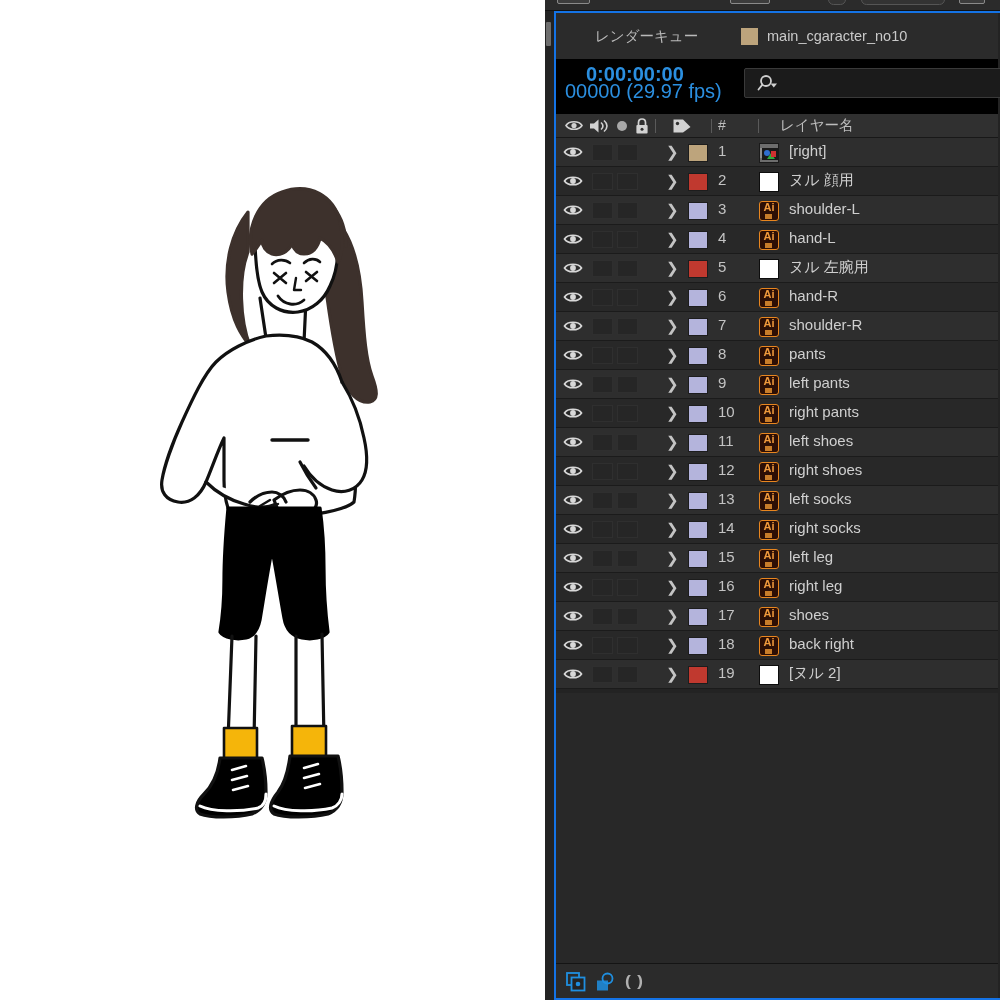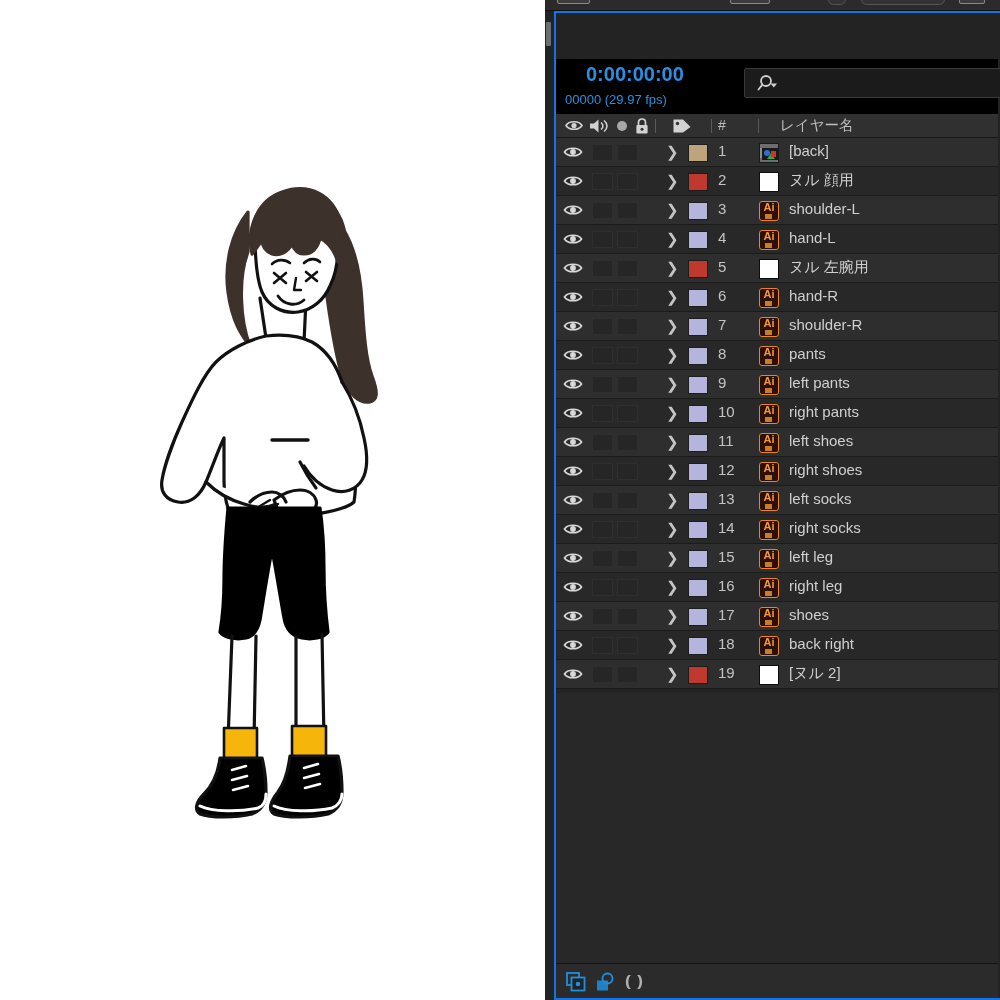--- a/index.html
+++ b/index.html
@@ -72,22 +72,22 @@
   #tc-row {
     position: absolute; left: 0; top: 46px; width: 442px; height: 55px;
     background: #000000;
   }
   #timecode {
     position: absolute; left: 30px; top: 4px;
     font-size: 20px; font-weight: bold; color: #2b8fe0;
     letter-spacing: 0px;
   }
   #frame-info {
-    position: absolute; left: 9px; top: 33px;
-    font-size: 13px; color: #2b8fe0;
+    position: absolute; left: 9px; top: 21px;
+    font-size: 20px; color: #2b8fe0;
   }
   #search-box {
     position: absolute; left: 188px; top: 9px; width: 262px; height: 30px;
     background: #1b1b1b; border: 1px solid #3a3a3a; border-radius: 2px;
   }
   #search-glyph {
     position: absolute; left: 12px; top: 5px;
     width: 24px; height: 20px;
   }
 
@@ -290,20 +290,29 @@
       <div class="tb-chip" style="left:185px; width:40px;"></div>
       <div class="tb-round" style="left:283px; width:18px;"></div>
       <div class="tb-round" style="left:316px; width:84px;"></div>
       <div class="tb-chip" style="left:414px; width:26px;"></div>
     </div>
 
     <div id="drag-handle"></div>
 
     <div id="panel-body">
 
+      <div id="tab-strip">
+        <div class="tab" id="tab-renderqueue">
+          <span>レンダーキュー</span>
+        </div>
+        <div class="tab" id="tab-comp">
+          <span id="comp-swatch" style="background: rgb(189, 164, 124);"></span>
+          <span>main_cgaracter_no10</span>
+        </div>
+      </div>
 
       <div id="tc-row">
         <div id="timecode">0:00:00:00</div>
         <div id="frame-info">00000 (29.97 fps)</div>
         <div id="search-box">
           <svg id="search-glyph" viewBox="0 0 24 20">
             <circle cx="9" cy="7" r="5" fill="none" stroke="#d0d0d0" stroke-width="1.8"></circle>
             <line x1="5.4" y1="10.6" x2="1.5" y2="15.5" stroke="#d0d0d0" stroke-width="1.8" stroke-linecap="round"></line>
             <path d="M13.5 9.5 L20 9.5 L16.75 13.5 Z" fill="#d0d0d0"></path>
           </svg>
@@ -353,21 +362,21 @@
             <div class="src-icon">
               <div class="comp-icon">
                 <span class="strip-t"></span>
                 <span class="strip-b"></span>
                 <span class="cin"></span>
                 <span class="c-blue"></span>
                 <span class="c-green"></span>
                 <span class="c-red"></span>
               </div>
             </div>
-            <div class="layer-name">[back]</div>
+            <div class="layer-name">[right]</div>
           </div>
           <div class="layer-row alt">
             <svg class="eye-cell" viewBox="0 0 20 18">
               <path d="M1.5 9 C4.5 4 15.5 4 18.5 9 C15.5 14 4.5 14 1.5 9 Z" fill="none" stroke="#d8d8d8" stroke-width="1.7"></path>
               <circle cx="10" cy="9" r="2.9" fill="#d8d8d8"></circle>
             </svg>
             <div class="box-cell box-a"></div>
             <div class="box-cell box-b"></div>
             <div class="chevron">❯</div>
             <div class="label-swatch" style="background:#c0392f"></div>

